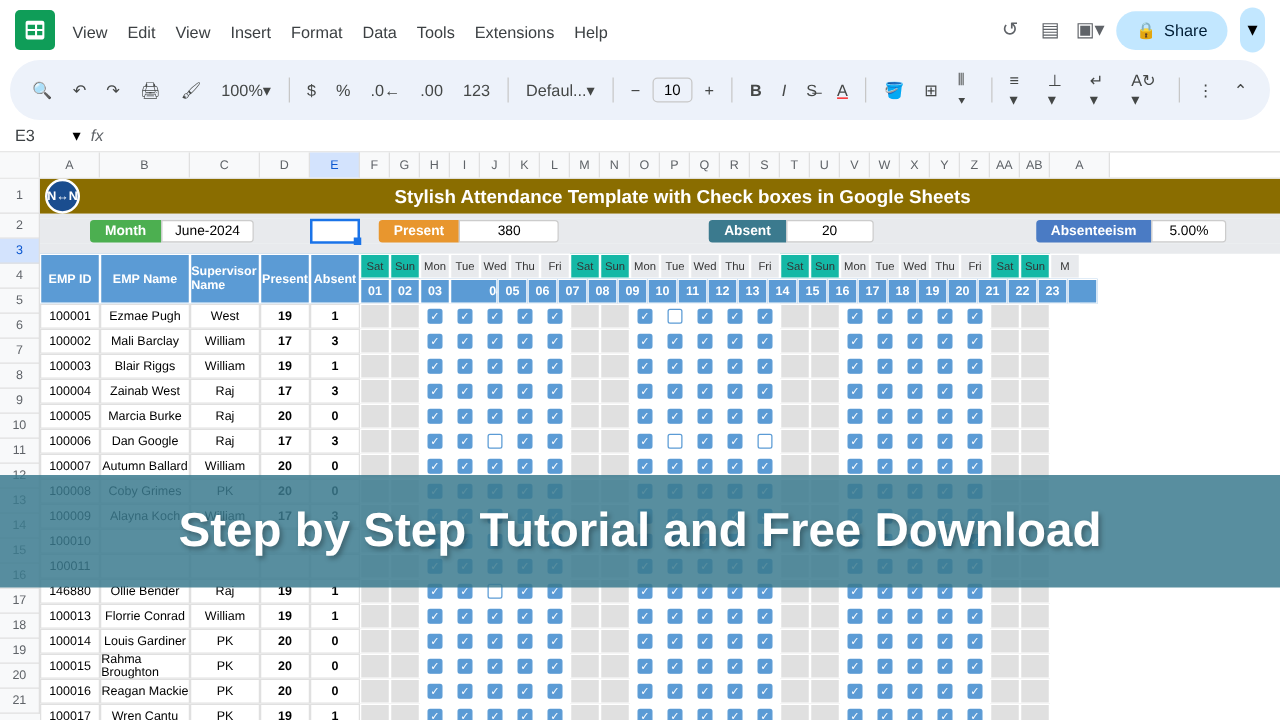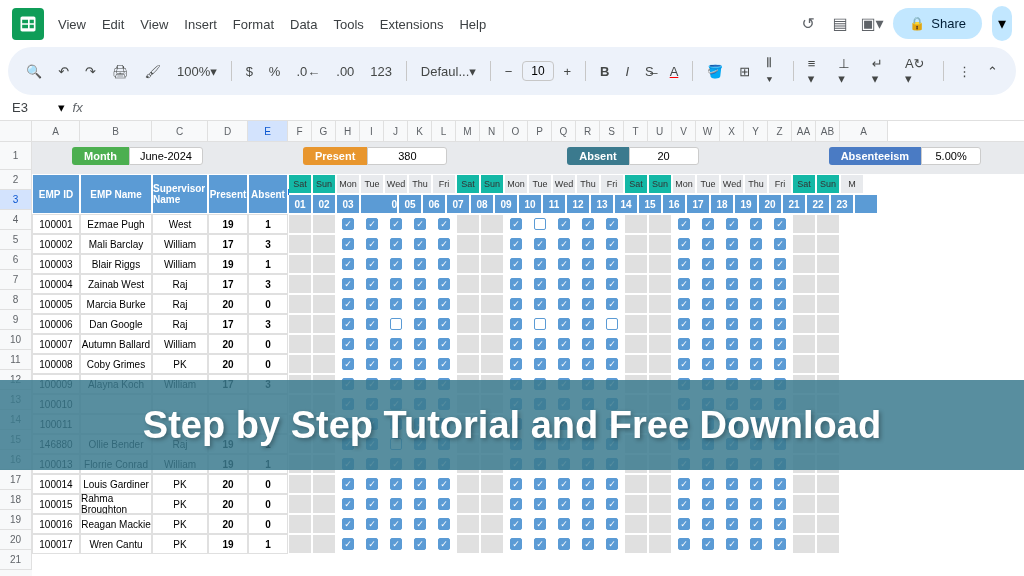--- a/index.html
+++ b/index.html
@@ -225,20 +225,24 @@
       <div class="row-h">15</div>
       <div class="row-h">16</div>
       <div class="row-h">17</div>
       <div class="row-h">18</div>
       <div class="row-h">19</div>
       <div class="row-h">20</div>
       <div class="row-h">21</div>
     </div>
   <div class="sheet-content">
 
+    <div class="title-row">
+      <div class="title-logo">N↔N</div>
+      <div class="title-text">Stylish Attendance Template with Check boxes in Google Sheets</div>
+    </div>
 
     <div class="blank-row" style="height:4px"></div>
 
     <div class="summary-row">
       <div class="sum-label month-lbl">Month</div>
       <div class="sum-val">June-2024</div>
       <div class="sum-label present-lbl">Present</div>
       <div class="sum-val" style="width:80px;justify-content:center">380</div>
       <div class="sum-label absent-lbl">Absent</div>
       <div class="sum-val" style="width:70px;justify-content:center">20</div>

